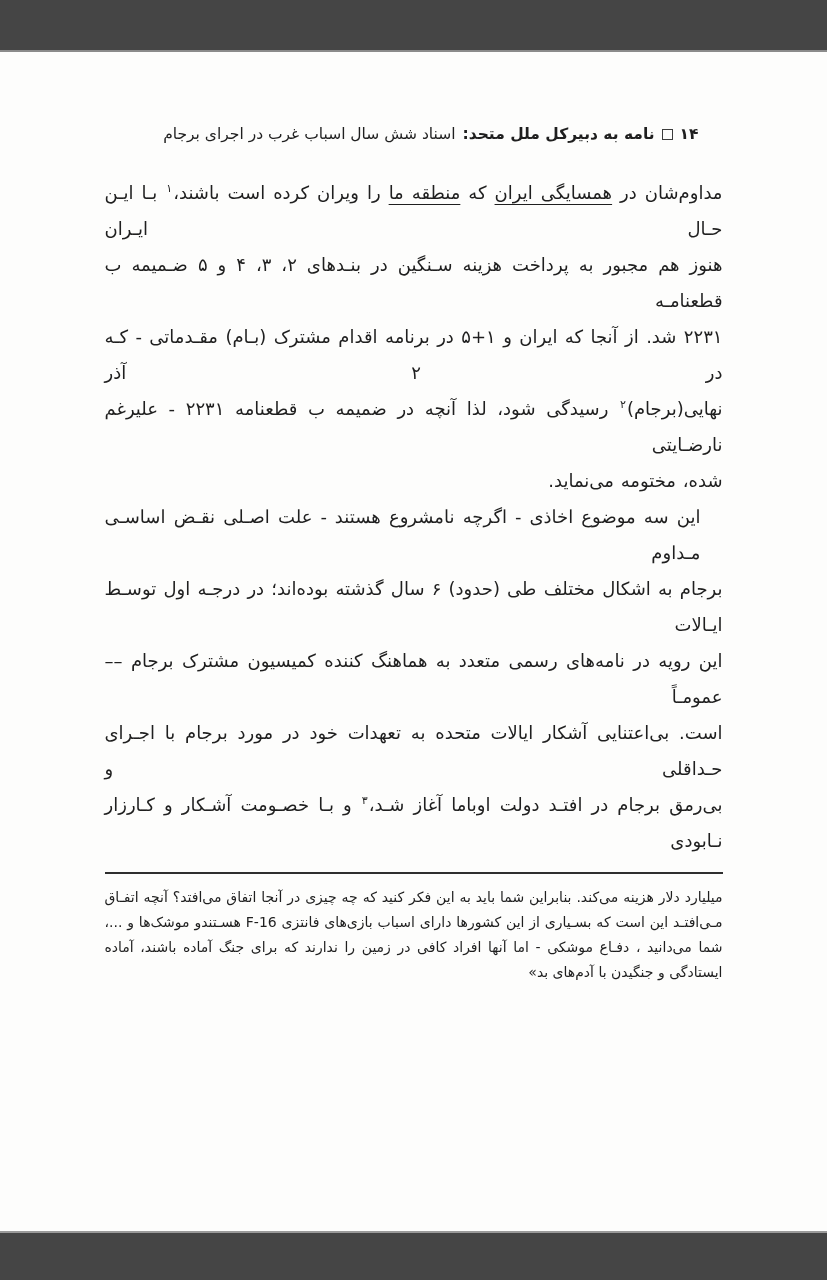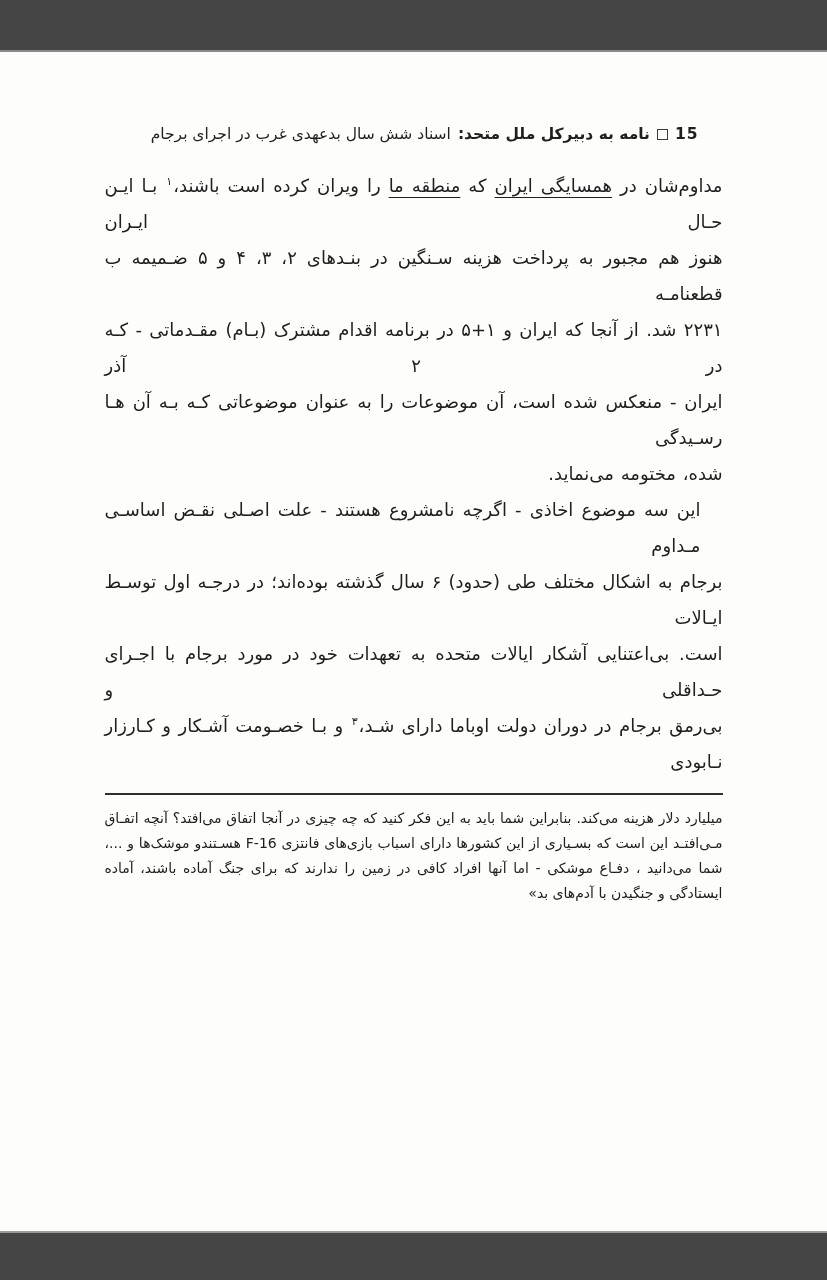--- a/index.html
+++ b/index.html
@@ -22,61 +22,62 @@
     display:flex;flex-direction:row;align-items:center;gap:7px;
     font-size:15.5px;line-height:22px;white-space:nowrap;
   }
   .runhead .pagenum{font-weight:bold;letter-spacing:1px;}
   .sq{
     display:inline-block;width:11px;height:11px;box-sizing:border-box;
     border:1.6px solid #3c3c3c;background:transparent;flex:0 0 auto;
   }
   .runhead .b{font-weight:bold;}
   
-  .bodytext{margin-top:23px;font-size:18px;}
+  .bodytext{margin-top:30px;font-size:18px;}
   .line{
     line-height:36px;text-align:justify;text-align-last:justify;
     word-spacing:1px;
   }
   .line.end{text-align-last:right;}
-  .line.indent{padding-right:22px;}
+  .line.indent{padding-right:22px;font-family:Liberation Serif, serif;}
   sup{font-size:11px;line-height:0;vertical-align:super;margin:0 1px;}
   .u{text-decoration:underline;text-underline-offset:5px;text-decoration-thickness:1px;}
   .ltr{direction:ltr;unicode-bidi:isolate;}
   
   .fn-rule{
     border:none;border-top:2px solid #2e2e2e;
     margin:13px 0 11px 0;width:100%;
   }
   .footnotes{font-size:14px;line-height:25px;}
   .fn-cont{text-align:justify;}
 </style>
 </head>
 <body style="background: rgb(69, 69, 69);">
 
 <div class="page" style="background: rgb(253, 253, 252);">
   <div class="content" style="color: rgb(31, 31, 31);">
 
     <div class="runhead">
-      <span class="pagenum">15</span>
+      <span class="pagenum">۱۴</span>
       <span class="sq"></span>
       <span class="b">نامه به دبیرکل ملل متحد:</span>
-      <span>اسناد شش سال بدعهدی غرب در اجرای برجام</span>
+      <span>اسناد شش سال اسباب غرب در اجرای برجام</span>
     </div>
 
     <div class="bodytext">
         <div class="line"><span>مداوم‌شان در </span><span class="u">همسایگی ایران</span><span> که </span><span class="u">منطقه ما</span><span> را ویران کرده است باشند،</span><sup>۱</sup><span> بـا ایـن حـال ایـران</span></div>
         <div class="line"><span>هنوز هم مجبور به پرداخت هزینه سـنگین در بنـدهای ۲، ۳، ۴ و ۵ ضـمیمه ب قطعنامـه</span></div>
         <div class="line"><span>۲۲۳۱ شد. از آنجا که ایران و </span><span class="ltr" dir="ltr">۵+۱</span><span> در برنامه اقدام مشترک (بـام) مقـدماتی - کـه در ۲ آذر</span></div>
-        <div class="line"><span>ایران - منعکس شده است، آن موضوعات را به عنوان موضوعاتی کـه بـه آن هـا رسـیدگی</span></div>
+        <div class="line"><span>نهایی(برجام)</span><sup>۲</sup><span> رسیدگی شود، لذا آنچه در ضمیمه ب قطعنامه ۲۲۳۱ - علیرغم نارضـایتی</span></div>
         <div class="line end"><span>شده، مختومه می‌نماید.</span></div>
         <div class="line indent"><span>این سه موضوع اخاذی - اگرچه نامشروع هستند - علت اصـلی نقـض اساسـی مـداوم</span></div>
         <div class="line"><span>برجام به اشکال مختلف طی (حدود) ۶ سال گذشته بوده‌اند؛ در درجـه اول توسـط ایـالات</span></div>
+        <div class="line"><span>این رویه در نامه‌های رسمی متعدد به هماهنگ کننده کمیسیون مشترک برجام –– عمومـاً</span></div>
         <div class="line"><span>است. بی‌اعتنایی آشکار ایالات متحده به تعهدات خود در مورد برجام با اجـرای حـداقلی و</span></div>
-        <div class="line"><span>بی‌رمق برجام در دوران دولت اوباما دارای شـد،</span><sup>۳</sup><span> و بـا خصـومت آشـکار و کـارزار نـابودی</span></div>
+        <div class="line"><span>بی‌رمق برجام در افتـد دولت اوباما آغاز شـد،</span><sup>۳</sup><span> و بـا خصـومت آشـکار و کـارزار نـابودی</span></div>
       </div>
 
     <hr class="fn-rule">
 
     <div class="footnotes">
       <div class="fn-cont"><span>میلیارد دلار هزینه می‌کند. بنابراین شما باید به این فکر کنید که چه چیزی در آنجا اتفاق می‌افتد؟ آنچه اتفـاق مـی‌افتـد این است که بسـیاری از این کشورها دارای اسباب بازی‌های فانتزی </span><span class="ltr" dir="ltr">F-16</span><span> هسـتندو موشک‌ها و ...، شما می‌دانید ، دفـاع موشکی - اما آنها افراد کافی در زمین را ندارند که برای جنگ آماده باشند، آماده ایستادگی و جنگیدن با آدم‌های بد»</span></div>
 
     </div>
 
   </div>

